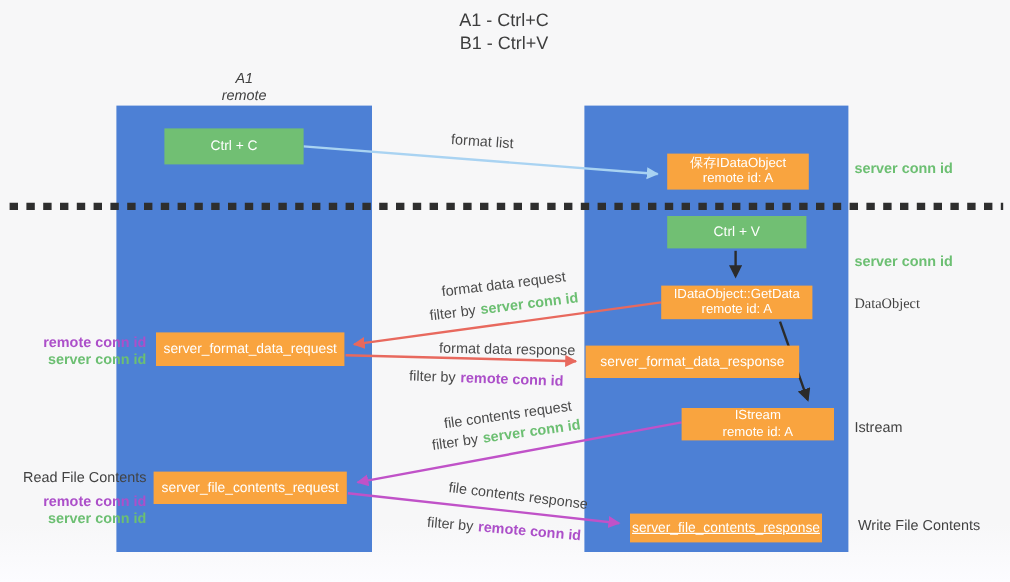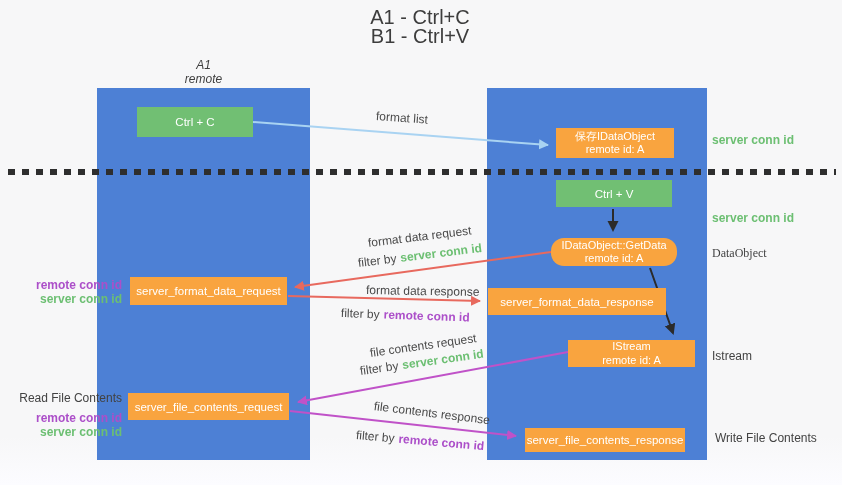--- a/index.html
+++ b/index.html
@@ -7,21 +7,21 @@
   #stage {
     position: relative;
     width: 842px; height: 485px;
     background: linear-gradient(#f7f7f8 0%, #f7f7f8 90%, #fcfcff 100%);
     overflow: hidden;
   }
   .abs { position: absolute; }
 
   .title {
     left: 300px; top: 8px; width: 240px;
-    text-align: center; font-size: 20px; line-height: 19px; color: #3d3d3d;
+    text-align: center; font-size: 15px; line-height: 19px; color: #3d3d3d;
   }
   .col-header {
     text-align: center; font-size: 12px; line-height: 14px; color: #3f3f3f;
   }
   .column { background: #4d80d5; }
 
   .node {
     display: flex; flex-direction: column; align-items: center; justify-content: center;
     color: #fff; text-align: center; box-sizing: border-box;
   }
@@ -102,32 +102,32 @@
     <span>server_file_contents_request</span>
   </div>
 
   <div class="abs node orange" style="left:556px; top:128px; width:118px; height:30px;">
     <span class="l1">保存IDataObject</span>
     <span class="l2">remote id: A</span>
   </div>
   <div class="abs node green single" style="left:556px; top:180px; width:116px; height:27px;">
     <span>Ctrl + V</span>
   </div>
-  <div class="abs node orange" style="left:551px; top:238px; width:126px; height:28px;border-radius:13px;">
+  <div class="abs node orange" style="left:551px; top:238px; width:126px; height:28px;">
     <span class="l1">IDataObject::GetData</span>
     <span class="l2">remote id: A</span>
   </div>
   <div class="abs node orange single" style="left:488px; top:288px; width:178px; height:27px;">
     <span>server_format_data_response</span>
   </div>
   <div class="abs node orange" style="left:568px; top:340px; width:127px; height:27px;">
     <span class="l1">IStream</span>
     <span class="l2">remote id: A</span>
   </div>
-  <div class="abs node orange single" style="left:525px; top:428px; width:160px; height:24px;">
+  <div class="abs node orange single" style="left:525px; top:428px; width:160px; height:24px;text-decoration:underline;">
     <span>server_file_contents_response</span>
   </div>
 
   <div class="abs edge-label" style="left:376px; top:109px; transform:rotate(4deg);">format list</div>
 
   <div class="abs edge-label" style="left:368px; top:236px; transform:rotate(-7deg);">format data request</div>
   <div class="abs edge-label" style="left:358px; top:256px; transform:rotate(-7deg);">
     <span class="filter-prefix">filter by</span><span class="k-green">server conn id</span>
   </div>
 

